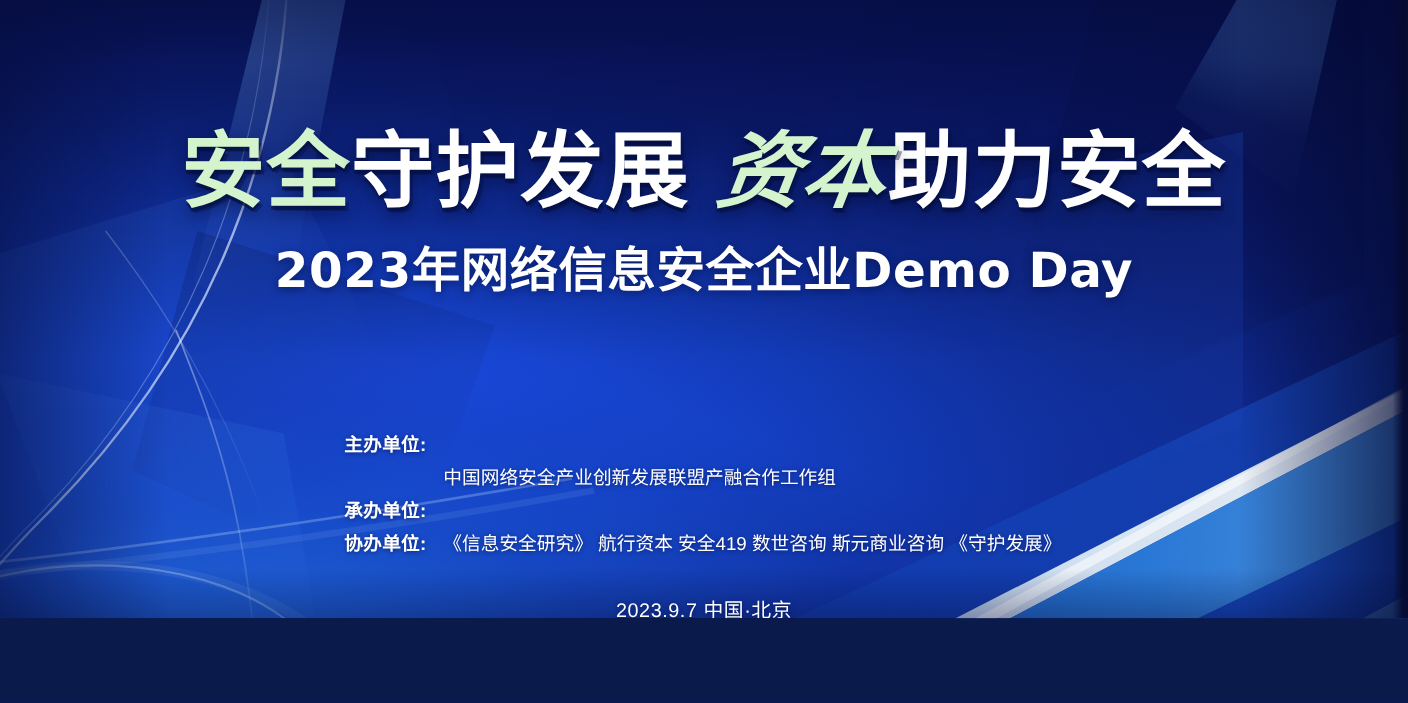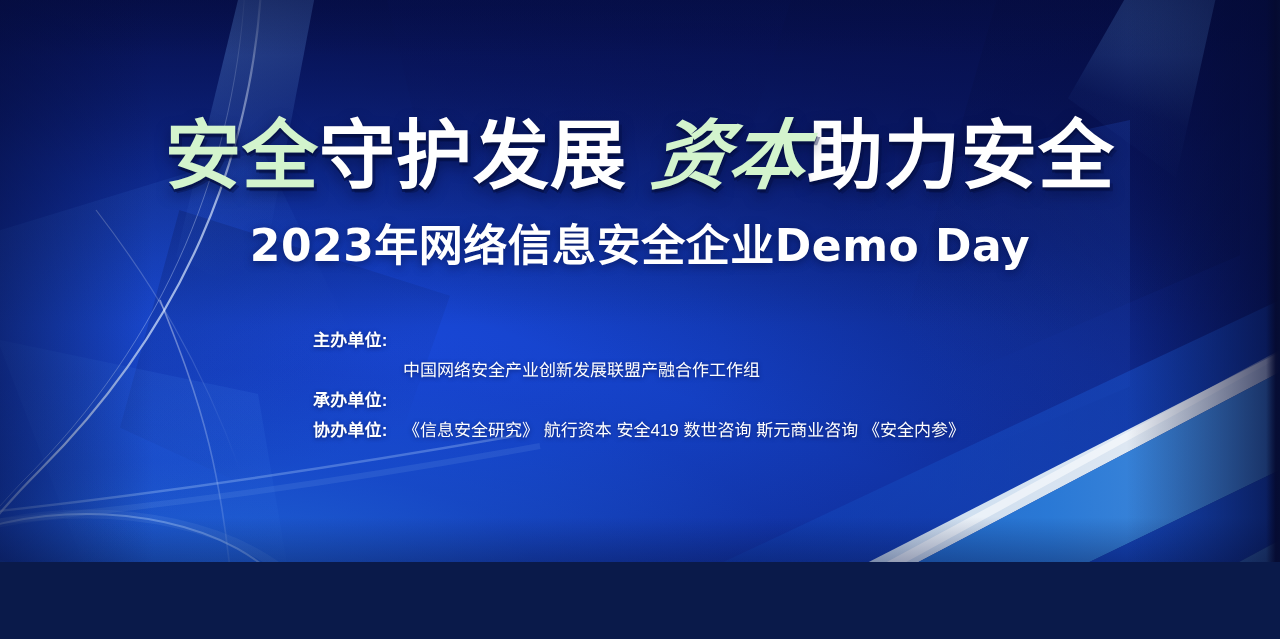--- a/index.html
+++ b/index.html
@@ -142,21 +142,21 @@
     font-size: 44px;
     font-weight: 700;
     color: #ffffff;
     letter-spacing: 0.5px;
     white-space: nowrap;
     font-family: "DejaVu Sans", "Liberation Sans", sans-serif;
     text-shadow: 0 2px 8px rgba(4,12,58,0.55);
   }
 
   .orgblock {
-    margin-top: 52px;
+    margin-top: 116px;
     width: 1280px;
     display: flex;
     flex-direction: column;
     align-items: flex-start;
     padding-left: 313px;
     box-sizing: border-box;
   }
   .orgrow {
     display: flex;
     align-items: baseline;
@@ -286,20 +286,21 @@
       <div class="orgrow">
         <span class="orgvalue indent">中国网络安全产业创新发展联盟产融合作工作组</span>
       </div>
 
       <div class="orgrow">
         <span class="orglabel">承办单位:</span>
       </div>
 
       <div class="orgrow">
         <span class="orglabel">协办单位:</span>
-        <span class="orgvalue">《信息安全研究》  航行资本  安全419  数世咨询  斯元商业咨询  《安全内参》</span>
+        <span class="orgvalue">《信息安全研究》  航行资本  安全419  数世咨询  斯元商业咨询  《守护发展》</span>
       </div>
 
     </div>
 
+    <div class="datebar">2023.9.7  中国·北京</div>
 
   </div>
 </div>
 
 </body></html>

